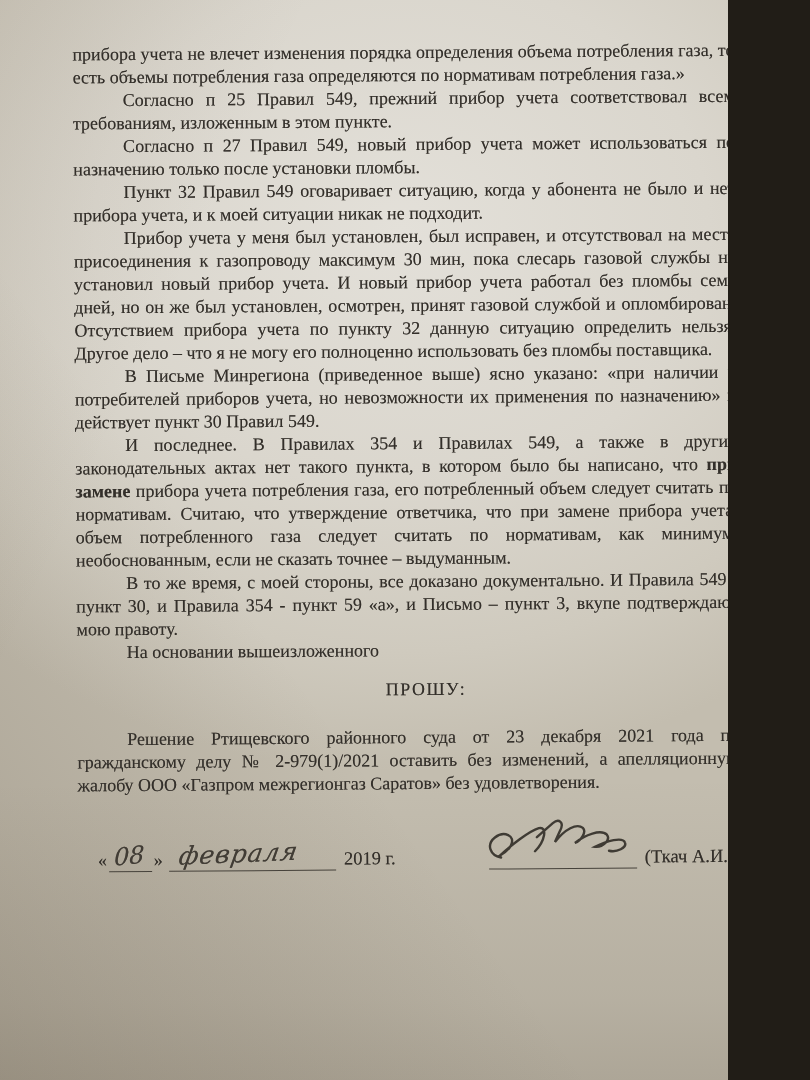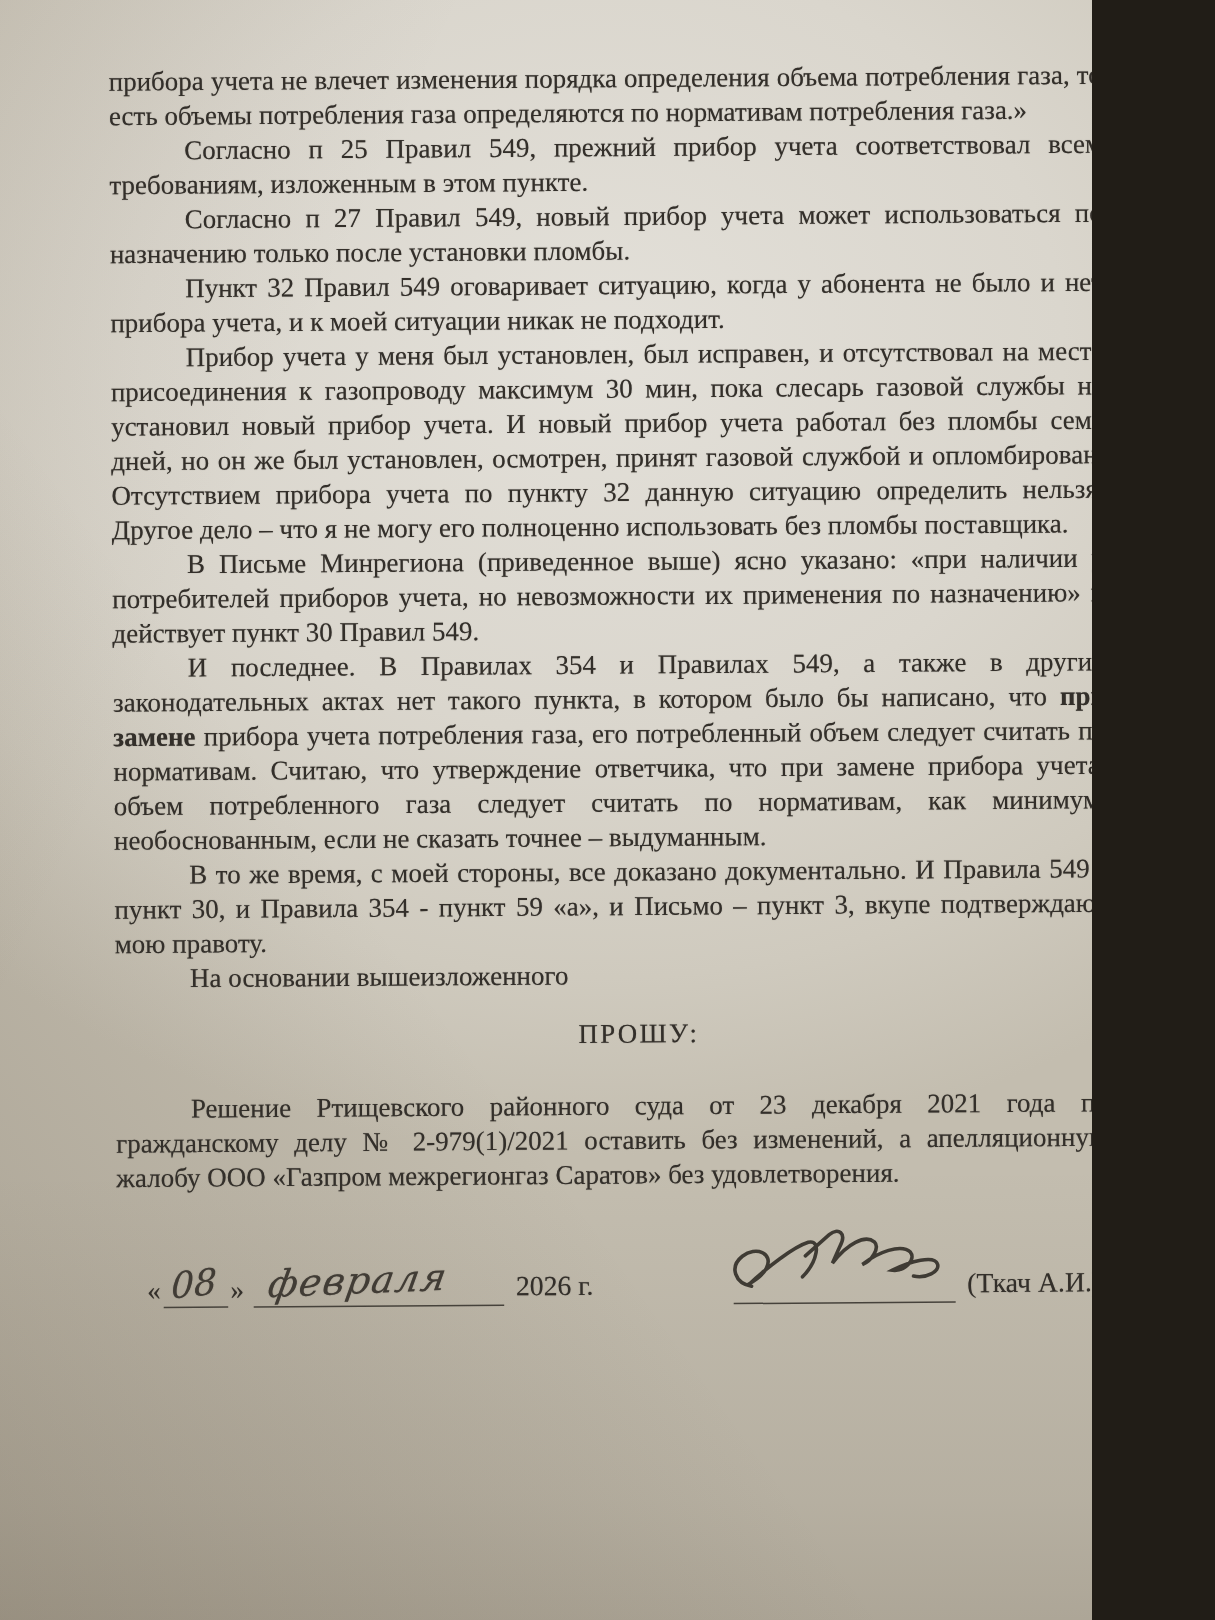--- a/index.html
+++ b/index.html
@@ -196,21 +196,21 @@
 
       <p class="para">Решение Ртищевского районного суда от 23 декабря 2021 года по гражданскому делу № 2-979(1)/2021 оставить без изменений, а апелляционную жалобу ООО «Газпром межрегионгаз Саратов»  без удовлетворения.</p>
 
       <div class="sig-row">
 
         <div class="date-group">
           <span class="q">«</span>
           <span class="day-wrap"><span class="hw day">08</span></span>
           <span class="q">»</span>
           <span class="month-line"><span class="hw month">февраля</span></span>
-          <span class="year">2026 г.</span>
+          <span class="year">2019 г.</span>
         </div>
 
         <div class="sig-group">
           <svg class="scribble" viewBox="0 0 156 56" fill="none" xmlns="http://www.w3.org/2000/svg">
             <path d="M16 46 C5 44 1 33 10 26 C19 19 31 24 26 34 C22 42 10 46 14 45
                      C26 34 44 20 54 17 C63 15 60 30 50 40 M52 26 L68 12
                      C74 7 80 11 75 20 L70 31 C80 18 92 12 98 17 C102 21 96 30 90 32
                      C100 24 116 18 122 24 C126 29 118 37 110 36
                      C122 30 138 26 140 32 C142 37 132 42 124 40" stroke="#3f3b34" stroke-width="2.4" stroke-linecap="round"></path>
           </svg>

